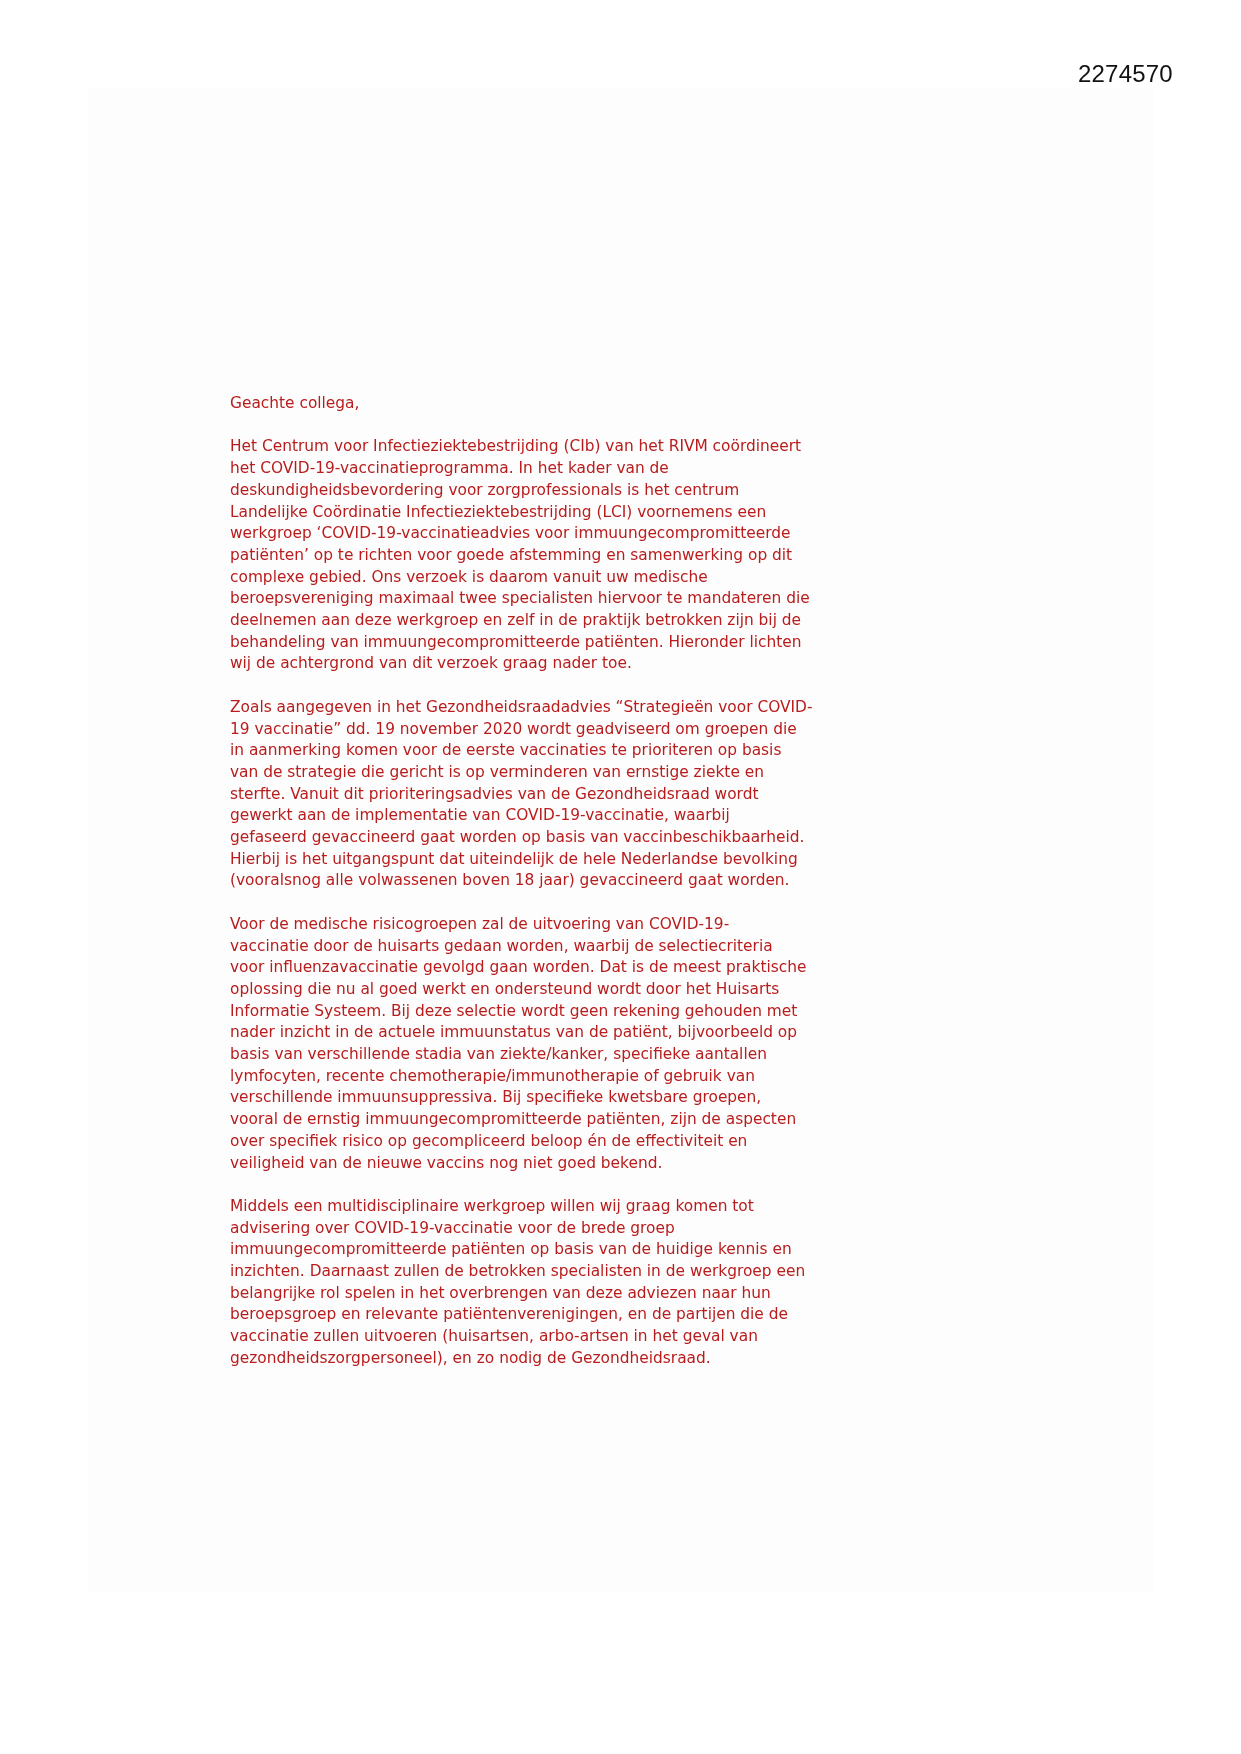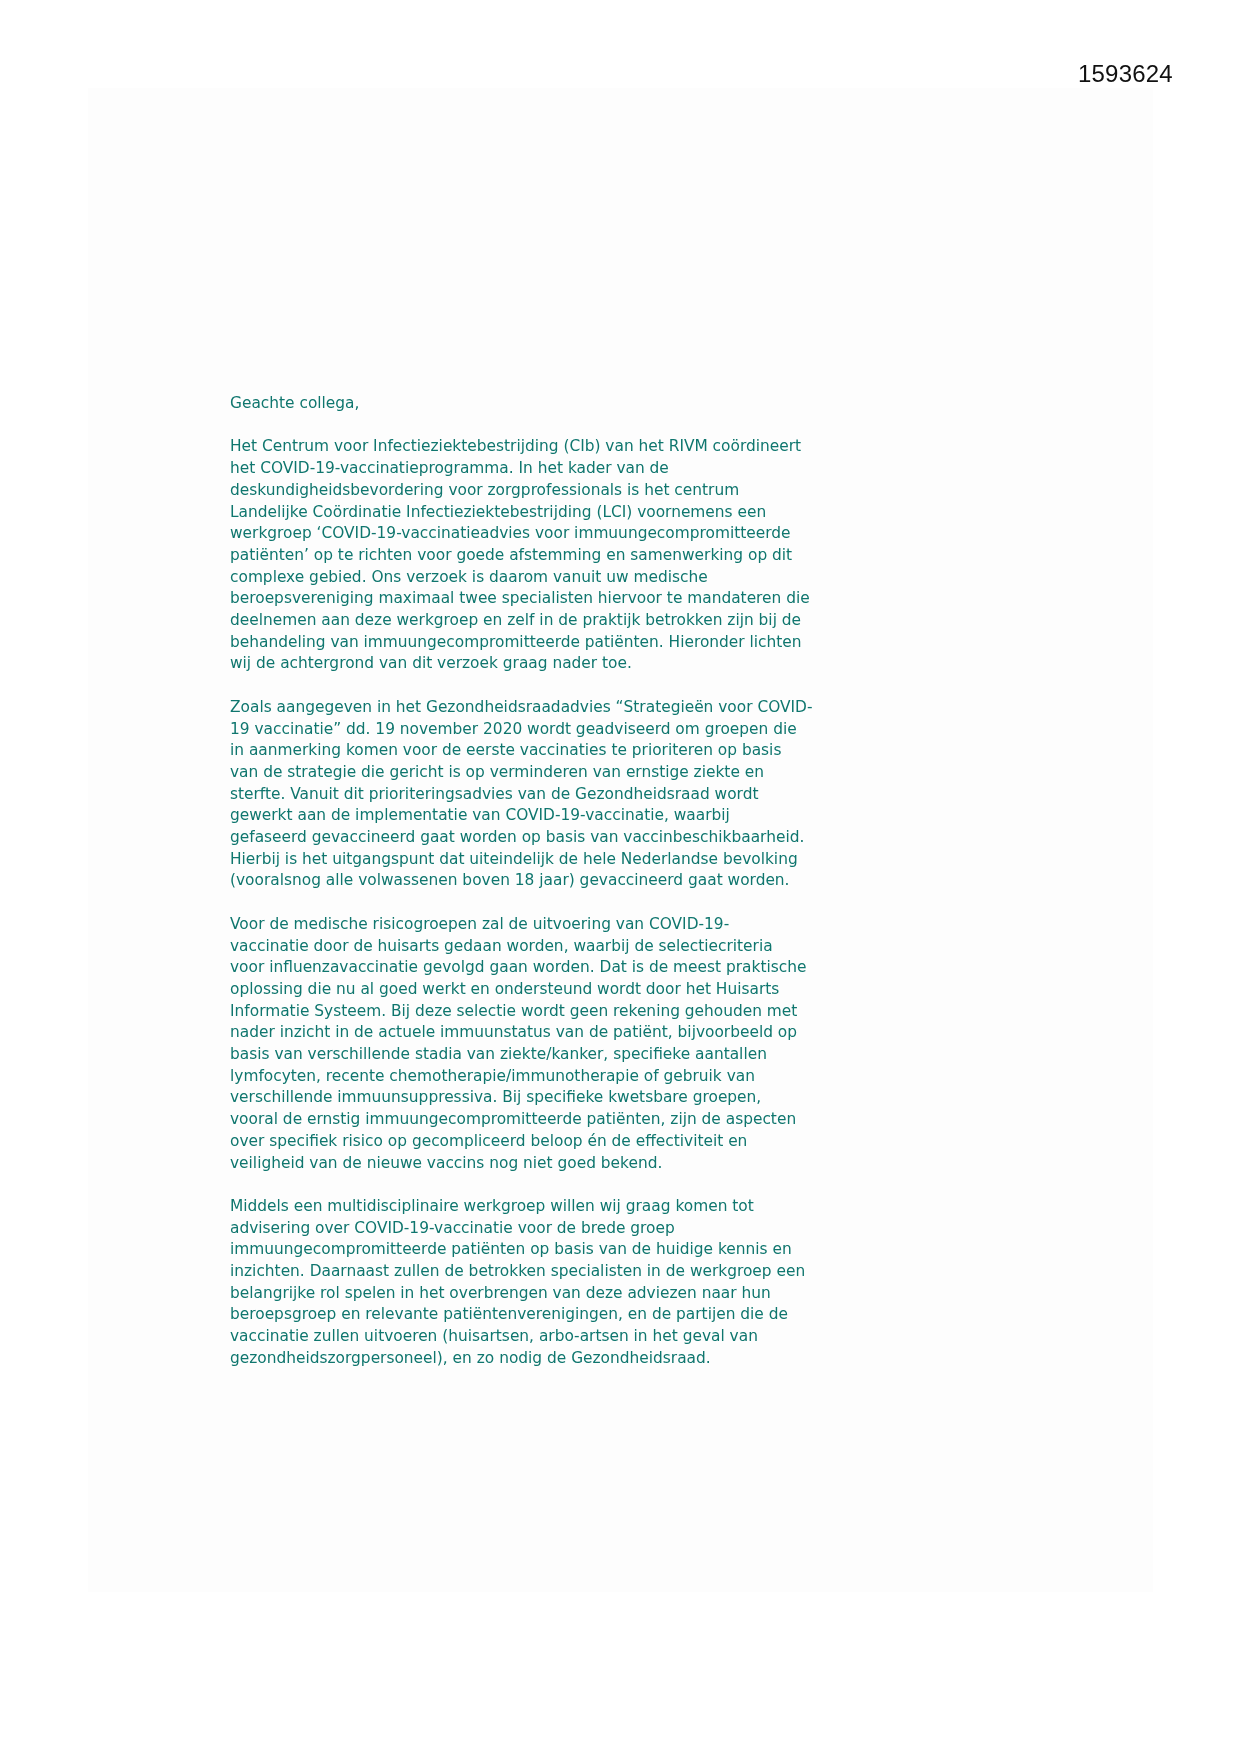--- a/index.html
+++ b/index.html
@@ -32,36 +32,36 @@
       color: #111111;
       letter-spacing: 0.2px;
     }
     .letter-body {
       position: absolute;
       left: 230px;
       top: 393px;
       width: 700px;
       font-size: 15.4px;
       line-height: 21.7px;
-      color: #0f766e;
+      color: #b91c1c;
     }
     .letter-body p {
       margin: 0 0 21.7px 0;
       white-space: pre-line;
     }
     .letter-body p.salutation {
       margin-bottom: 21.7px;
     }
   </style>
 </head>
 <body>
 
 <div class="scan-area"></div>
 
-<div class="doc-number">1593624</div>
+<div class="doc-number">2274570</div>
 
 <div class="letter-body">
   <p class="salutation">Geachte collega,</p>
   <p>Het Centrum voor Infectieziektebestrijding (CIb) van het RIVM coördineert
 het COVID-19-vaccinatieprogramma. In het kader van de
 deskundigheidsbevordering voor zorgprofessionals is het centrum
 Landelijke Coördinatie Infectieziektebestrijding (LCI) voornemens een
 werkgroep ‘COVID-19-vaccinatieadvies voor immuungecompromitteerde
 patiënten’ op te richten voor goede afstemming en samenwerking op dit
 complexe gebied. Ons verzoek is daarom vanuit uw medische

